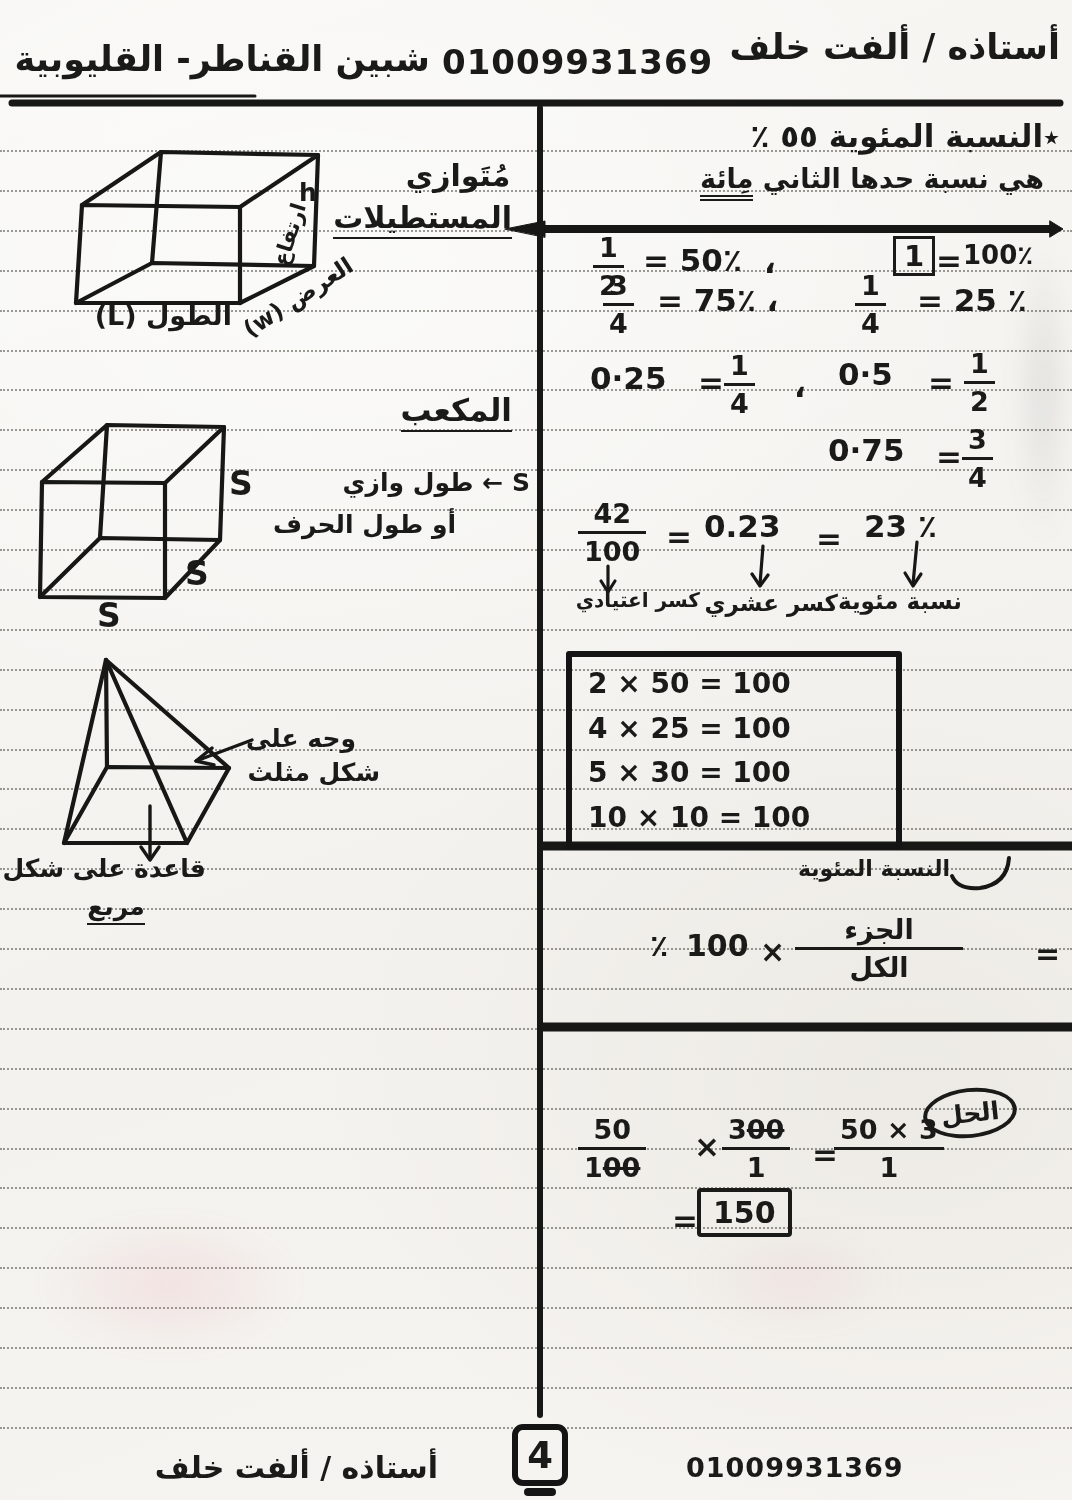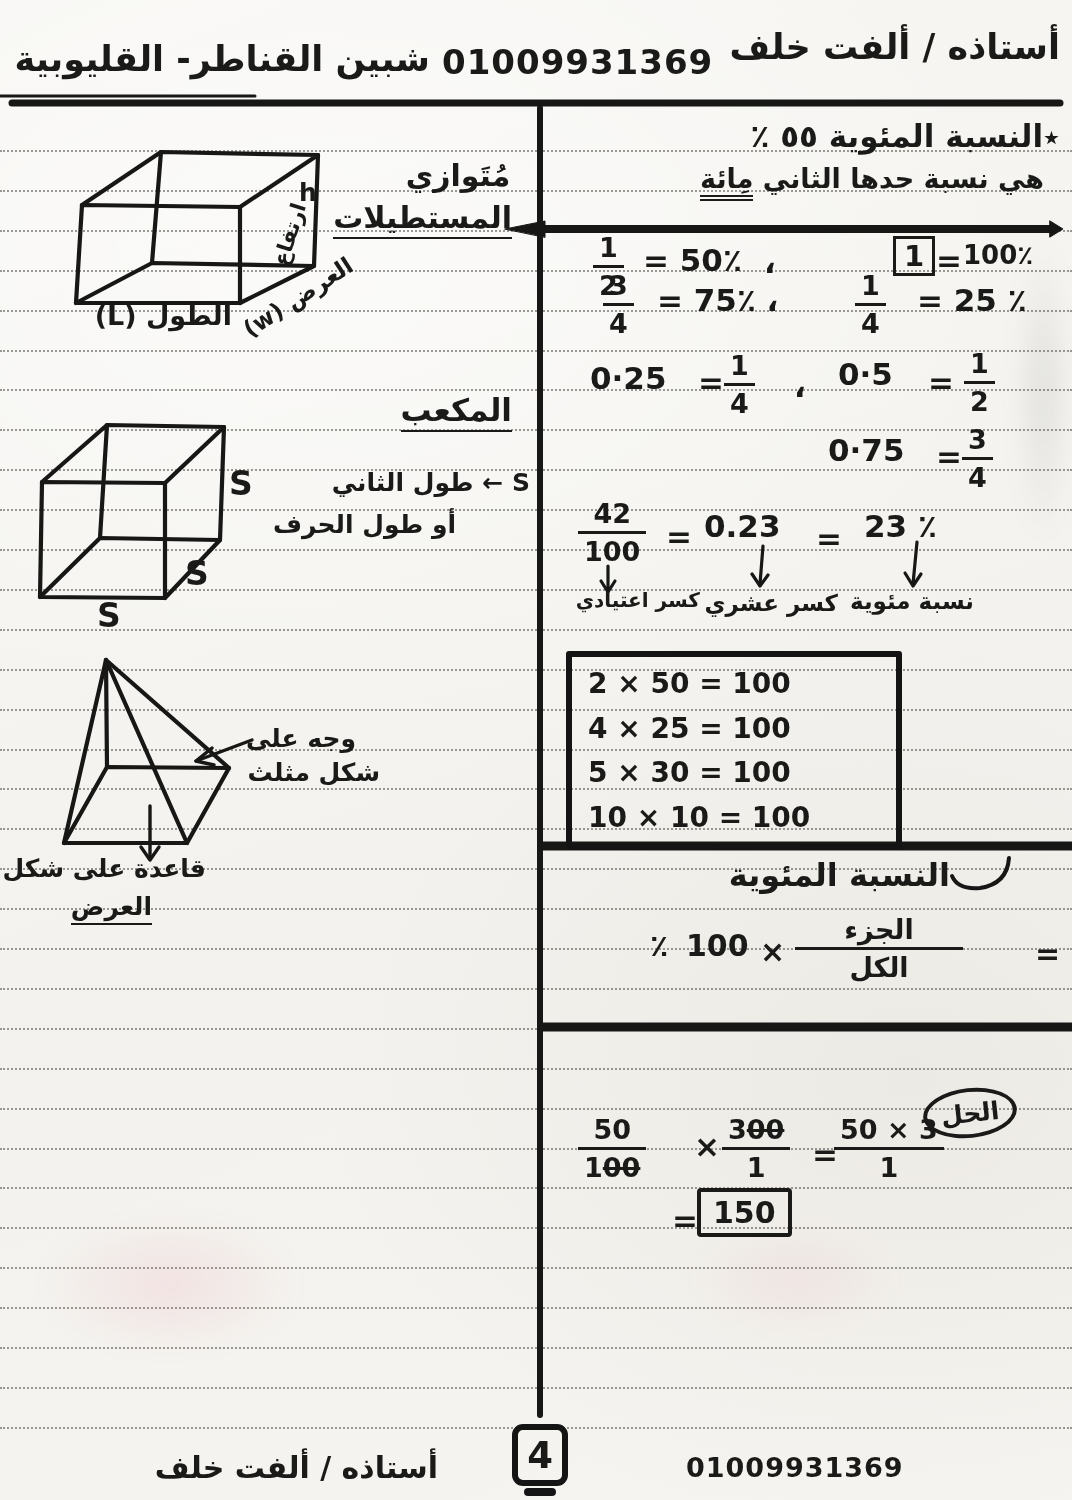--- a/index.html
+++ b/index.html
@@ -166,27 +166,27 @@
 
   <div class="t ar b z" style="left:403px;top:158px;width:110px;font-size:30px;text-align:center;">مُتَوازي</div>
   <div class="t ar b z" style="left:322px;top:200px;width:190px;font-size:30px;"><span class="u1">المستطيلات</span></div>
 
   <div class="t ar b z" style="left:382px;top:392px;width:130px;font-size:31px;"><span class="u1">المكعب</span></div>
 
   <div class="t z" style="left:229px;top:464px;font-size:33px;">S</div>
   <div class="t z" style="left:185px;top:554px;font-size:33px;">S</div>
   <div class="t z" style="left:97px;top:596px;font-size:33px;">S</div>
 
-  <div class="t ar z" style="left:298px;top:468px;width:232px;font-size:25px;">S ← طول الثاني</div>
+  <div class="t ar z" style="left:298px;top:468px;width:232px;font-size:25px;">S ← طول وازي</div>
   <div class="t ar z" style="left:298px;top:510px;width:158px;font-size:25px;">أو طول الحرف</div>
 
   <div class="t ar z" style="left:246px;top:724px;width:110px;font-size:25px;">وجه على</div>
   <div class="t ar z" style="left:238px;top:758px;width:142px;font-size:25px;">شكل مثلث</div>
   <div class="t ar z" style="left:54px;top:854px;width:152px;font-size:25px;">قاعدة على شكل</div>
-  <div class="t ar z" style="left:80px;top:892px;width:72px;font-size:25px;text-align:center;"><span class="u1">العرض</span></div>
+  <div class="t ar z" style="left:80px;top:892px;width:72px;font-size:25px;text-align:center;"><span class="u1">مربع</span></div>
 
   <div class="t ar b z" style="left:600px;top:118px;width:460px;font-size:31px;">٭النسبة المئوية ٥٥ ٪</div>
   <div class="t ar z" style="left:546px;top:163px;width:498px;font-size:27px;">
     <span>هي نسبة حدها الثاني</span>
     <span class="u2">مِائة</span>
   </div>
 
   <div class="frac" style="left:593px;top:234px;">
     <span class="fn">1</span>
     <span class="fd">2</span>
@@ -233,30 +233,30 @@
     <span class="fn">42</span>
     <span class="fd">100</span>
   </div>
   <div class="t z" style="left:666px;top:518px;font-size:31px;">=</div>
   <div class="t z" style="left:704px;top:508px;font-size:31px;">0.23</div>
   <div class="t z" style="left:816px;top:520px;font-size:31px;">=</div>
   <div class="t z" style="left:864px;top:508px;font-size:31px;">23 ٪</div>
 
   <div class="t ar z" style="left:538px;top:588px;width:162px;font-size:20px;">كسر اعتيادي</div>
   <div class="t ar z" style="left:710px;top:590px;width:128px;font-size:23px;">كسر عشري</div>
-  <div class="t ar z" style="left:842px;top:588px;width:120px;font-size:23px;margin-left:12px;">نسبة مئوية</div>
+  <div class="t ar z" style="left:842px;top:588px;width:120px;font-size:23px;">نسبة مئوية</div>
 
   <div class="factbox">
     <span>2 × 50 = 100</span>
     <span>4 × 25 = 100</span>
     <span>5 × 30 = 100</span>
     <span>10 × 10 = 100</span>
   </div>
 
-  <div class="t ar b z" style="left:742px;top:856px;width:208px;font-size:32px;">النسبة المئوية</div>
+  <div class="t ar b z" style="left:742px;top:856px;width:208px;font-size:22px;">النسبة المئوية</div>
   <div class="t z" style="left:650px;top:928px;font-size:30px;">٪</div>
   <div class="t z" style="left:686px;top:928px;font-size:30px;">100</div>
   <div class="t z" style="left:760px;top:934px;font-size:30px;">×</div>
   <div class="frac ar" style="left:795px;top:916px;min-width:168px;font-size:27px;">
     <span class="fn">الجزء</span>
     <span class="fd">الكل</span>
   </div>
   <div class="t z" style="left:1035px;top:936px;font-size:30px;">=</div>
 
   <div class="oval">الحل</div>

